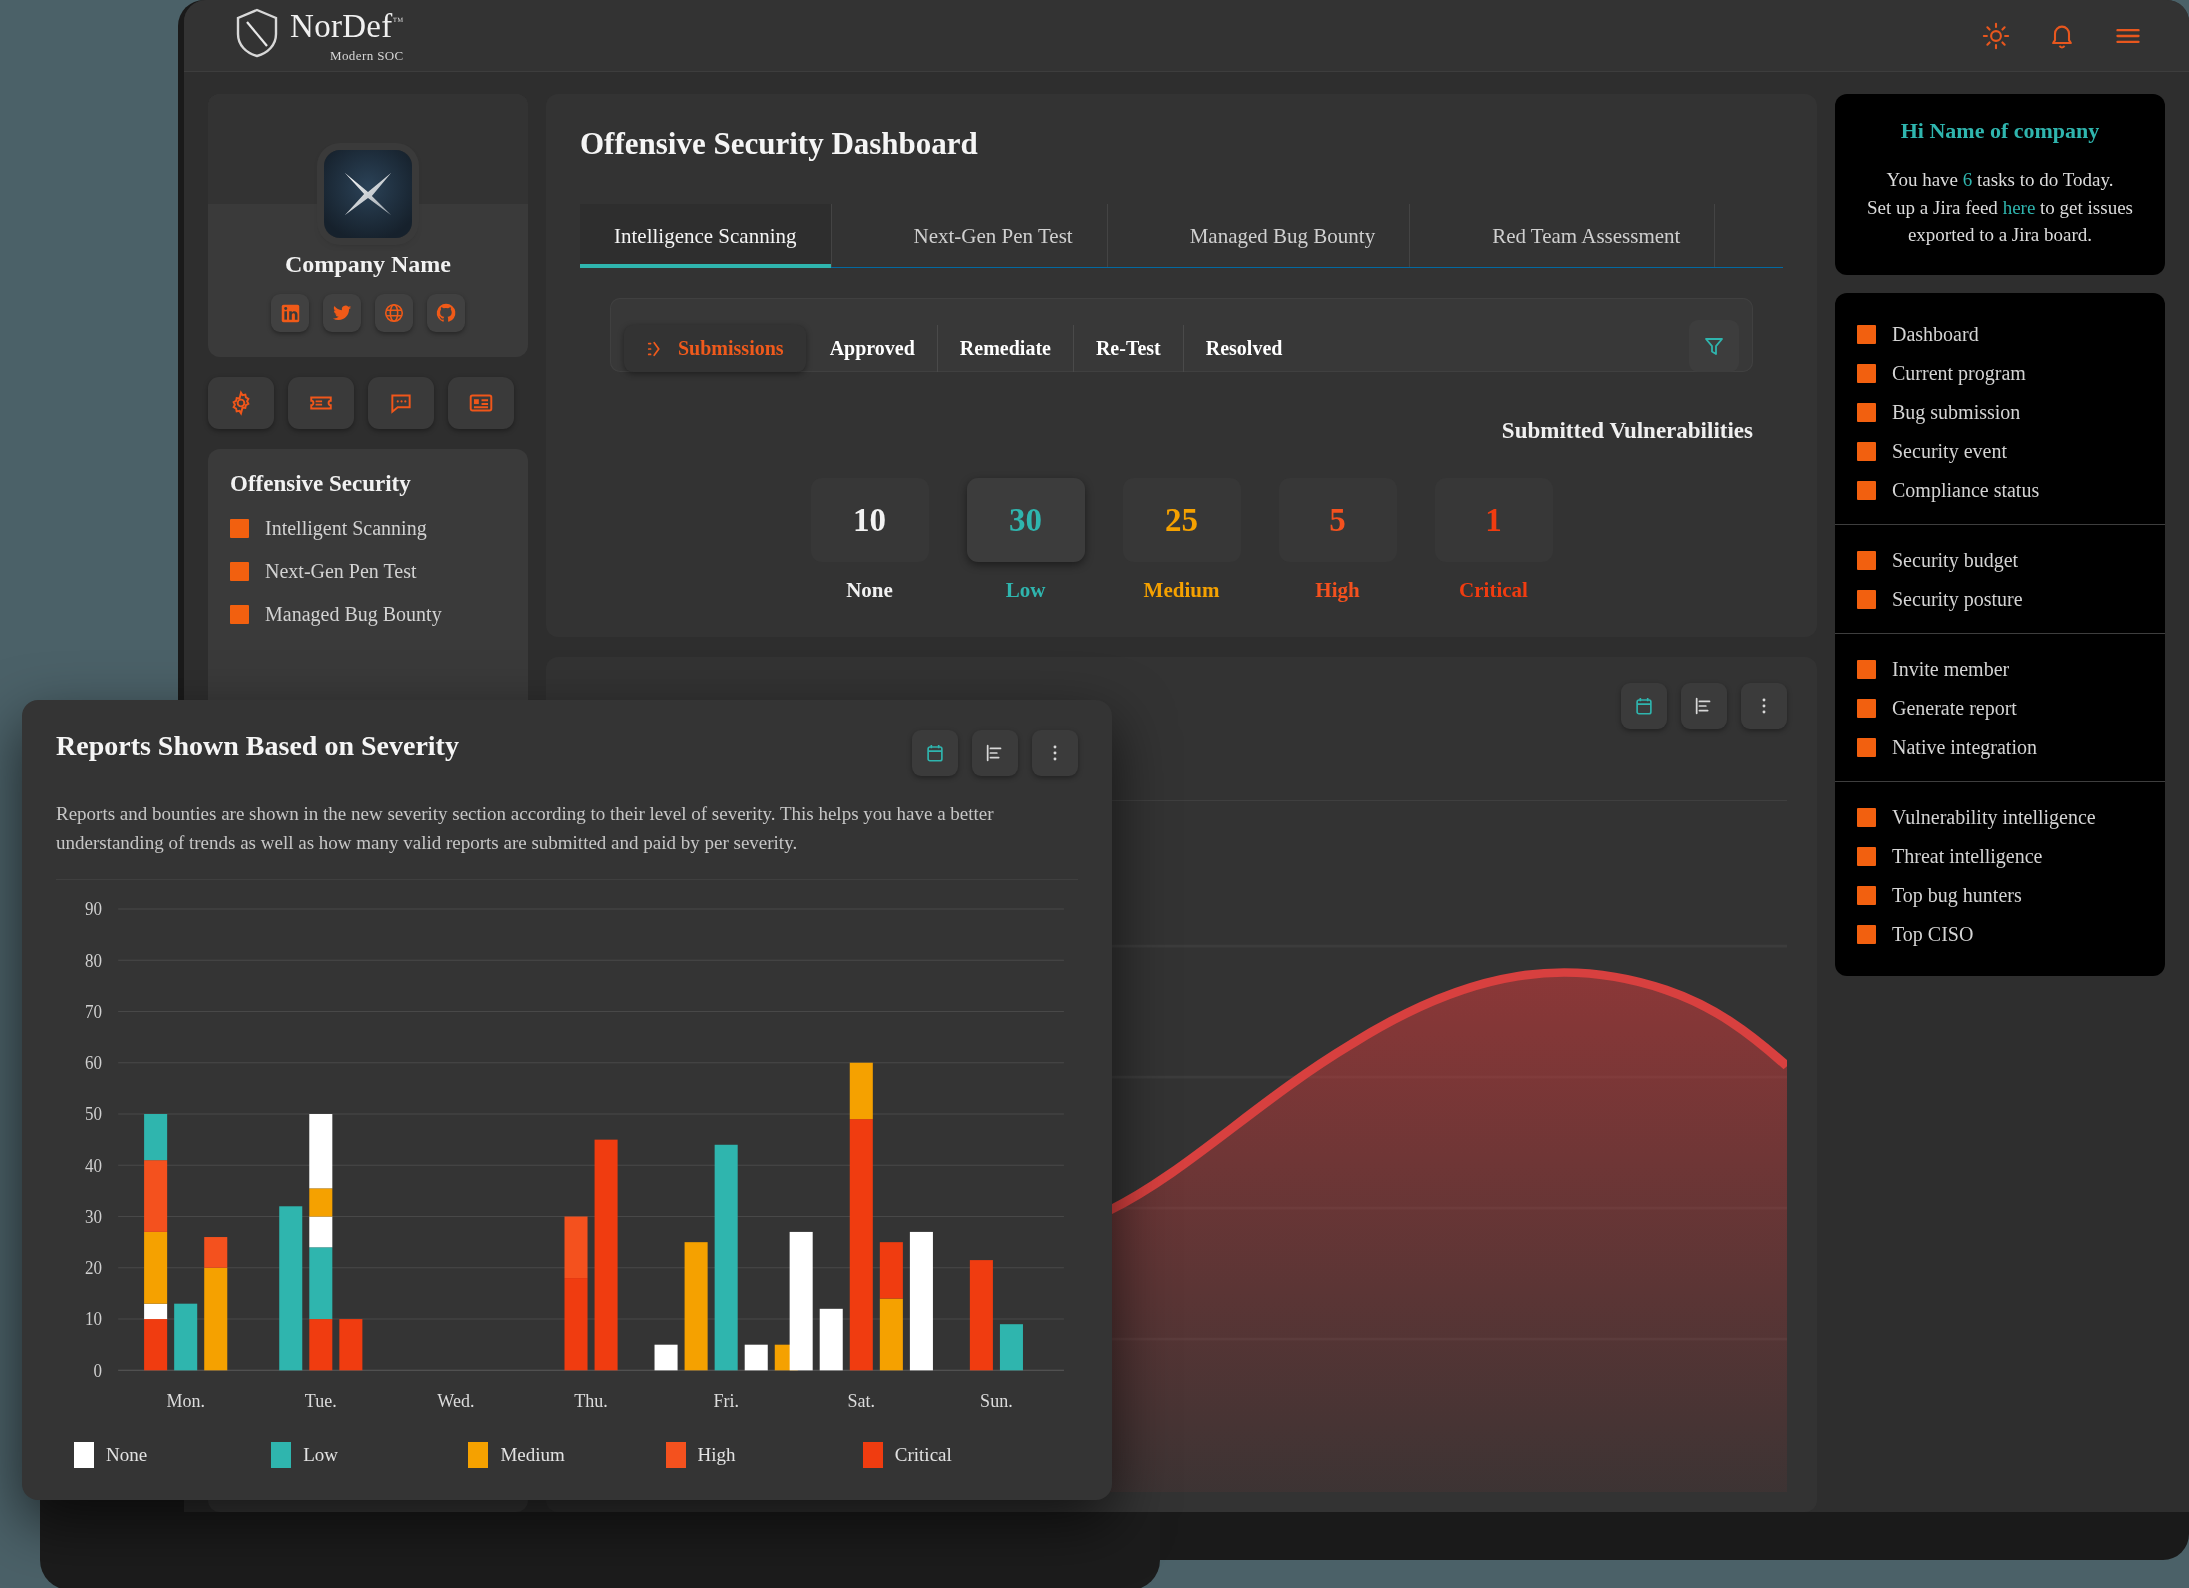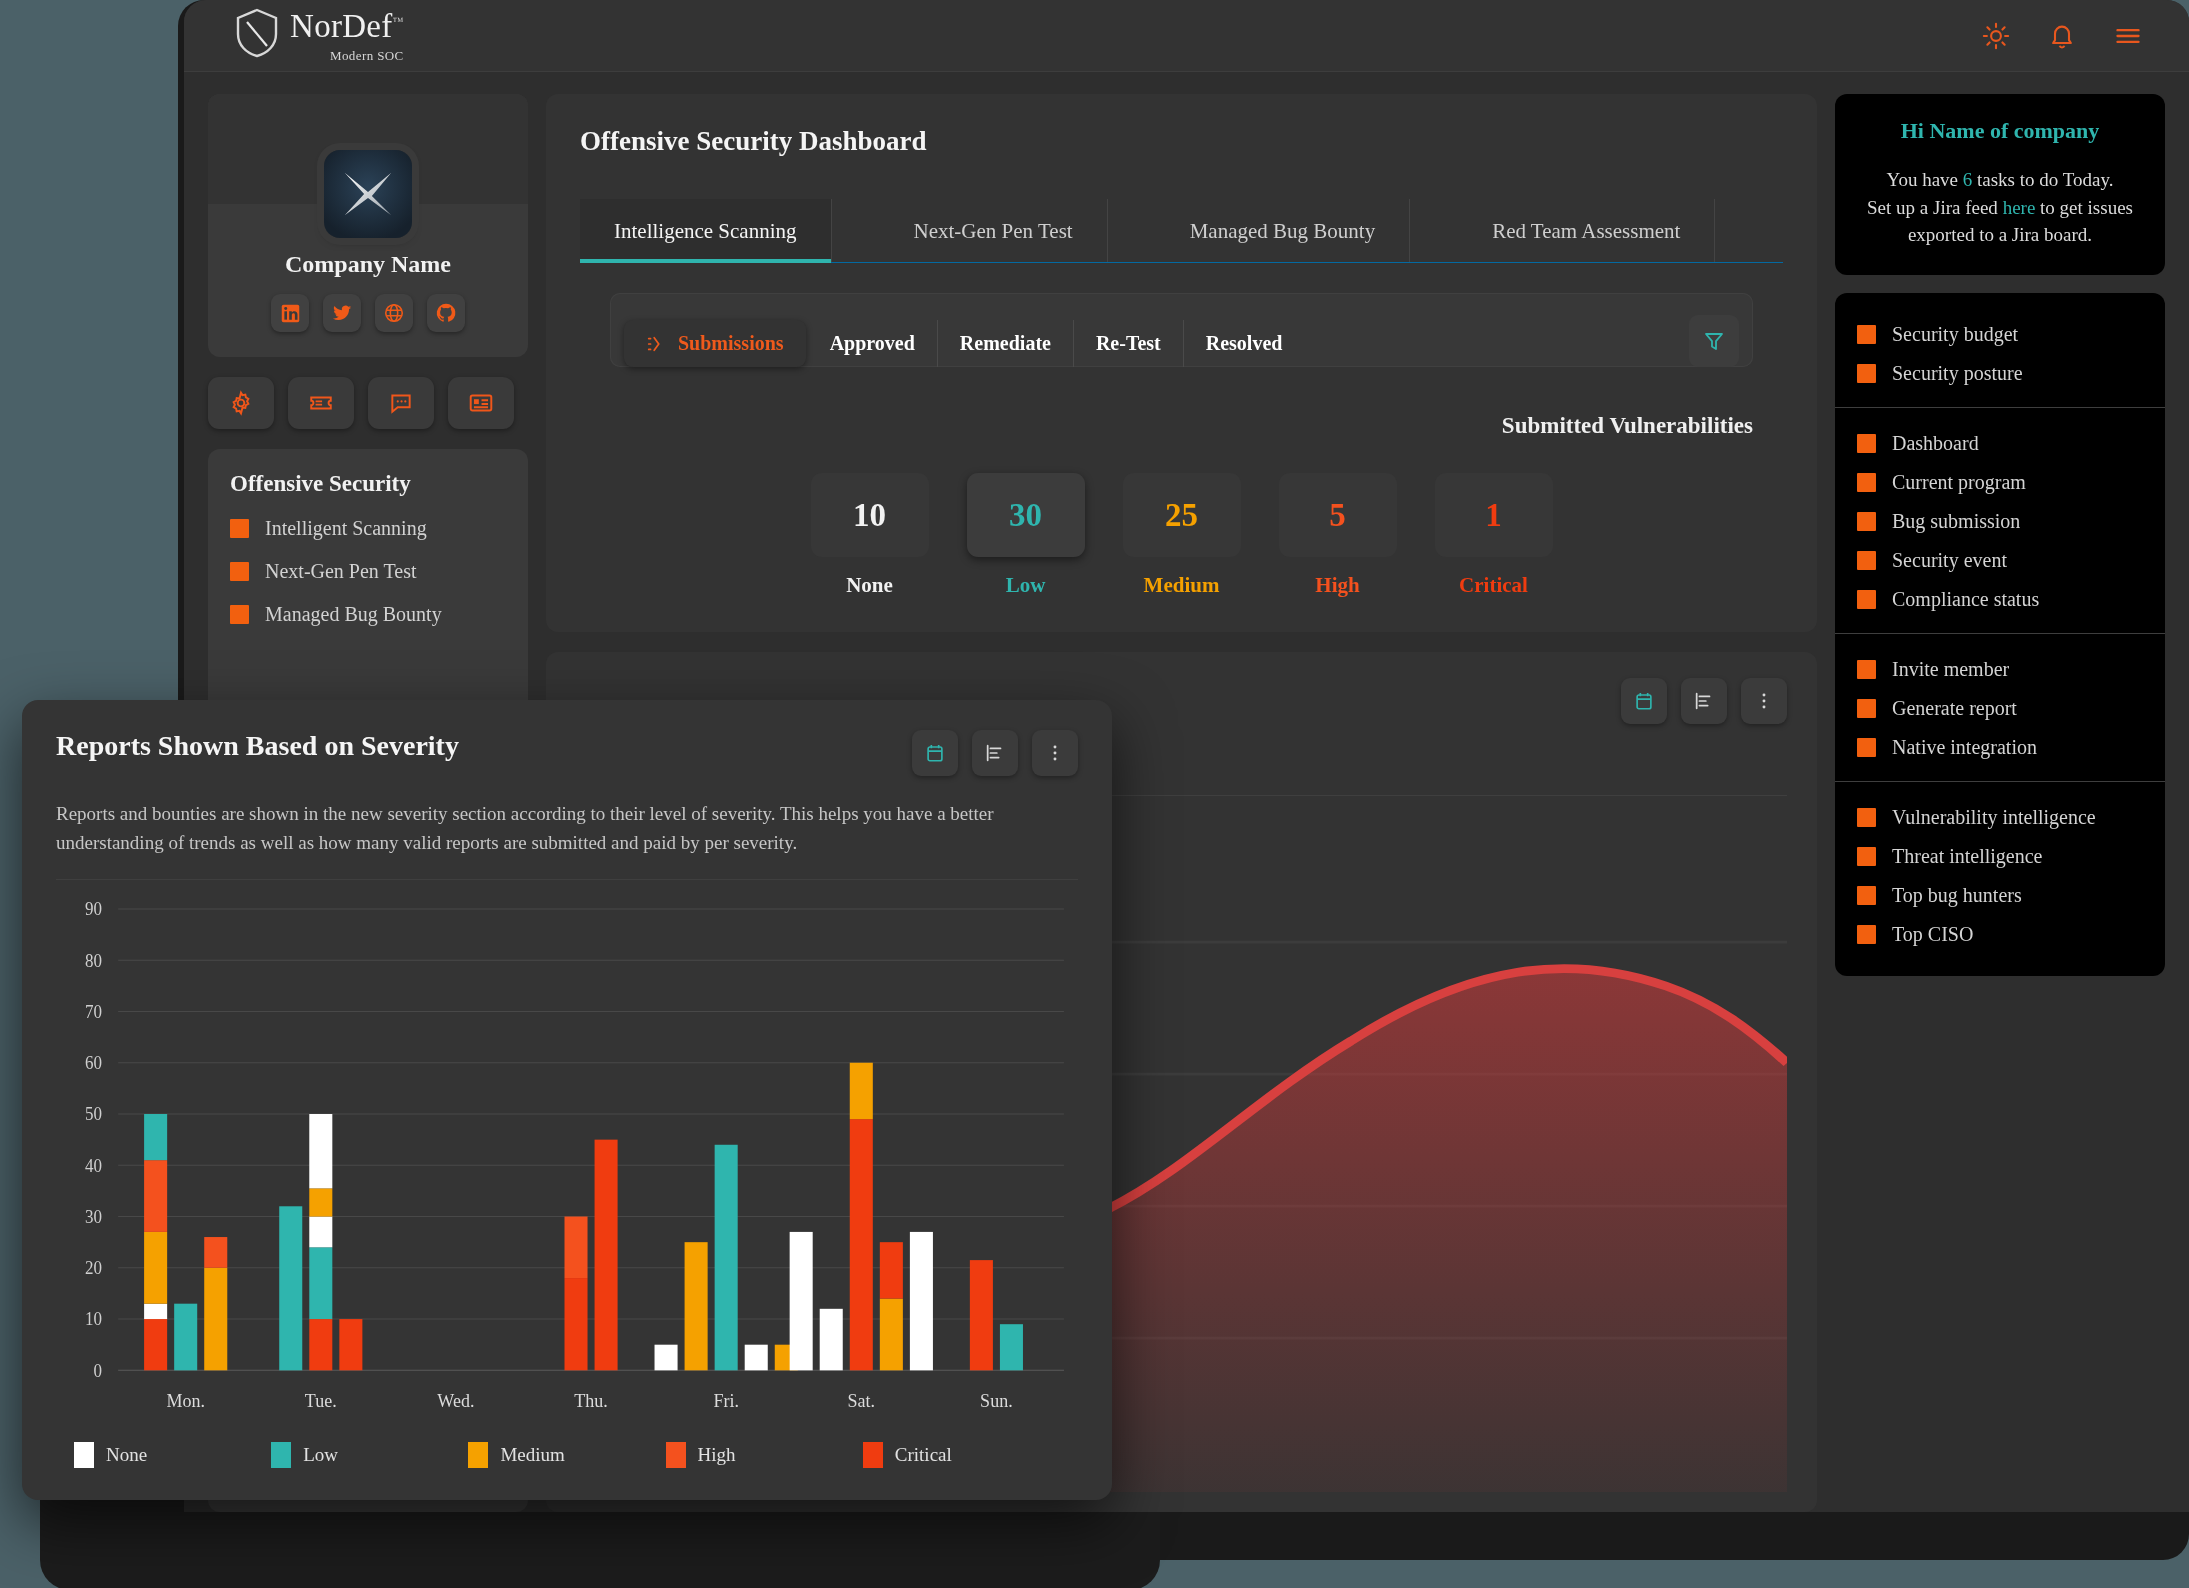--- a/index.html
+++ b/index.html
@@ -77,21 +77,21 @@
   .offsec-card { padding: 22px 22px 20px 22px; flex: 1; overflow: hidden; }
   .offsec-title { font-size: 23px; color: #f2f2f2; font-weight: 700; margin-bottom: 20px; }
   .offsec-item { display: flex; align-items: center; gap: 16px; margin-bottom: 20px; }
   .sq { width: 19px; height: 19px; background: #f2600f; flex: 0 0 auto; border-radius: 1px;}
   .offsec-label { font-size: 20px; color: #d2d2d2; white-space: nowrap; }
 
   
   .main { flex: 1; display: flex; flex-direction: column; gap: 20px; min-width: 0; }
   .main-card { background: #333333; border-radius: 12px; }
   .dash-card { padding: 32px 34px 0 34px; }
-  .dash-title { font-size: 27px; color: #f5f5f5; font-weight: 700; }
+  .dash-title { font-size: 31px; color: #f5f5f5; font-weight: 700; }
   .tabs { display: flex; margin-top: 42px; border-bottom: 1px solid #0369a1; gap: 48px; }
   .tab {
     padding: 20px 34px 18px 34px; font-size: 21px; color: #cfcfcf;
     border-right: 1px solid #444; position: relative; white-space: nowrap;
   }
   .tab.active { color: #f5f5f5; background: #2e2e2e; }
   .tab.active::after {
     content: ''; position: absolute; left: 0; right: 0; bottom: -1px; height: 4px; background: #2fb5ae;
   }
   .panel { padding: 30px 30px 34px 30px; }
@@ -446,47 +446,47 @@
             <span>You have </span><span class="teal">6</span><span> tasks to do Today.</span><br>
             <span>Set up a Jira feed </span><span class="teal">here</span><span> to get issues</span><br>
             <span>exported to a Jira board.</span>
           </div>
         </div>
 
         <div class="rail-card nav-card">
           <div class="nav-group">
             <div class="nav-item">
               <span class="sq"></span>
+              <span class="nav-label">Dashboard</span>
+            </div>
+            <div class="nav-item">
+              <span class="sq"></span>
+              <span class="nav-label">Current program</span>
+            </div>
+            <div class="nav-item">
+              <span class="sq"></span>
+              <span class="nav-label">Bug submission</span>
+            </div>
+            <div class="nav-item">
+              <span class="sq"></span>
+              <span class="nav-label">Security event</span>
+            </div>
+            <div class="nav-item">
+              <span class="sq"></span>
+              <span class="nav-label">Compliance status</span>
+            </div>
+          </div>
+          <div class="nav-group">
+            <div class="nav-item">
+              <span class="sq"></span>
               <span class="nav-label">Security budget</span>
             </div>
             <div class="nav-item">
               <span class="sq"></span>
               <span class="nav-label">Security posture</span>
-            </div>
-          </div>
-          <div class="nav-group">
-            <div class="nav-item">
-              <span class="sq"></span>
-              <span class="nav-label">Dashboard</span>
-            </div>
-            <div class="nav-item">
-              <span class="sq"></span>
-              <span class="nav-label">Current program</span>
-            </div>
-            <div class="nav-item">
-              <span class="sq"></span>
-              <span class="nav-label">Bug submission</span>
-            </div>
-            <div class="nav-item">
-              <span class="sq"></span>
-              <span class="nav-label">Security event</span>
-            </div>
-            <div class="nav-item">
-              <span class="sq"></span>
-              <span class="nav-label">Compliance status</span>
             </div>
           </div>
           <div class="nav-group">
             <div class="nav-item">
               <span class="sq"></span>
               <span class="nav-label">Invite member</span>
             </div>
             <div class="nav-item">
               <span class="sq"></span>
               <span class="nav-label">Generate report</span>

